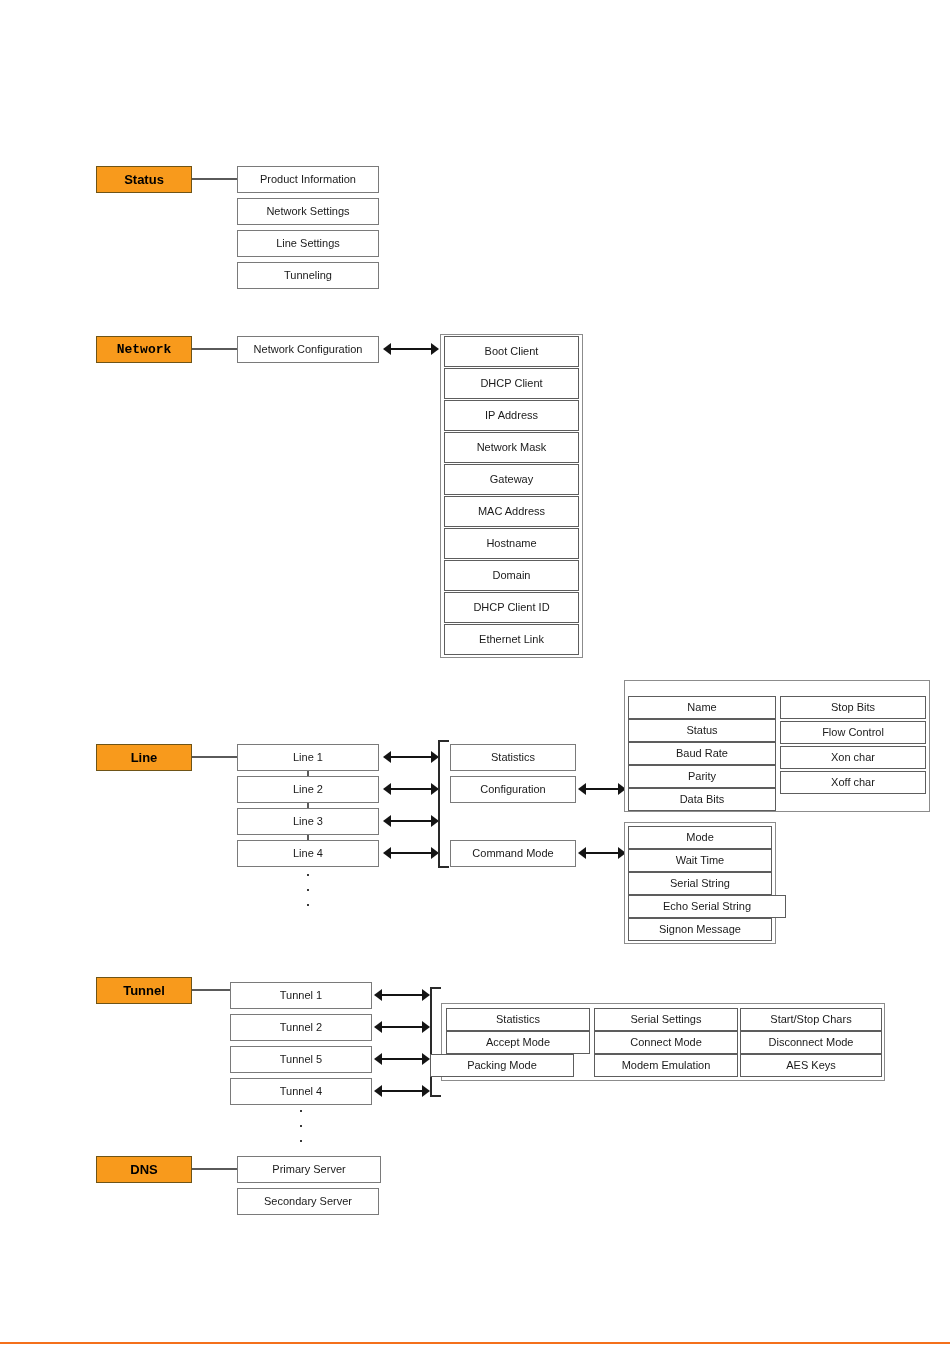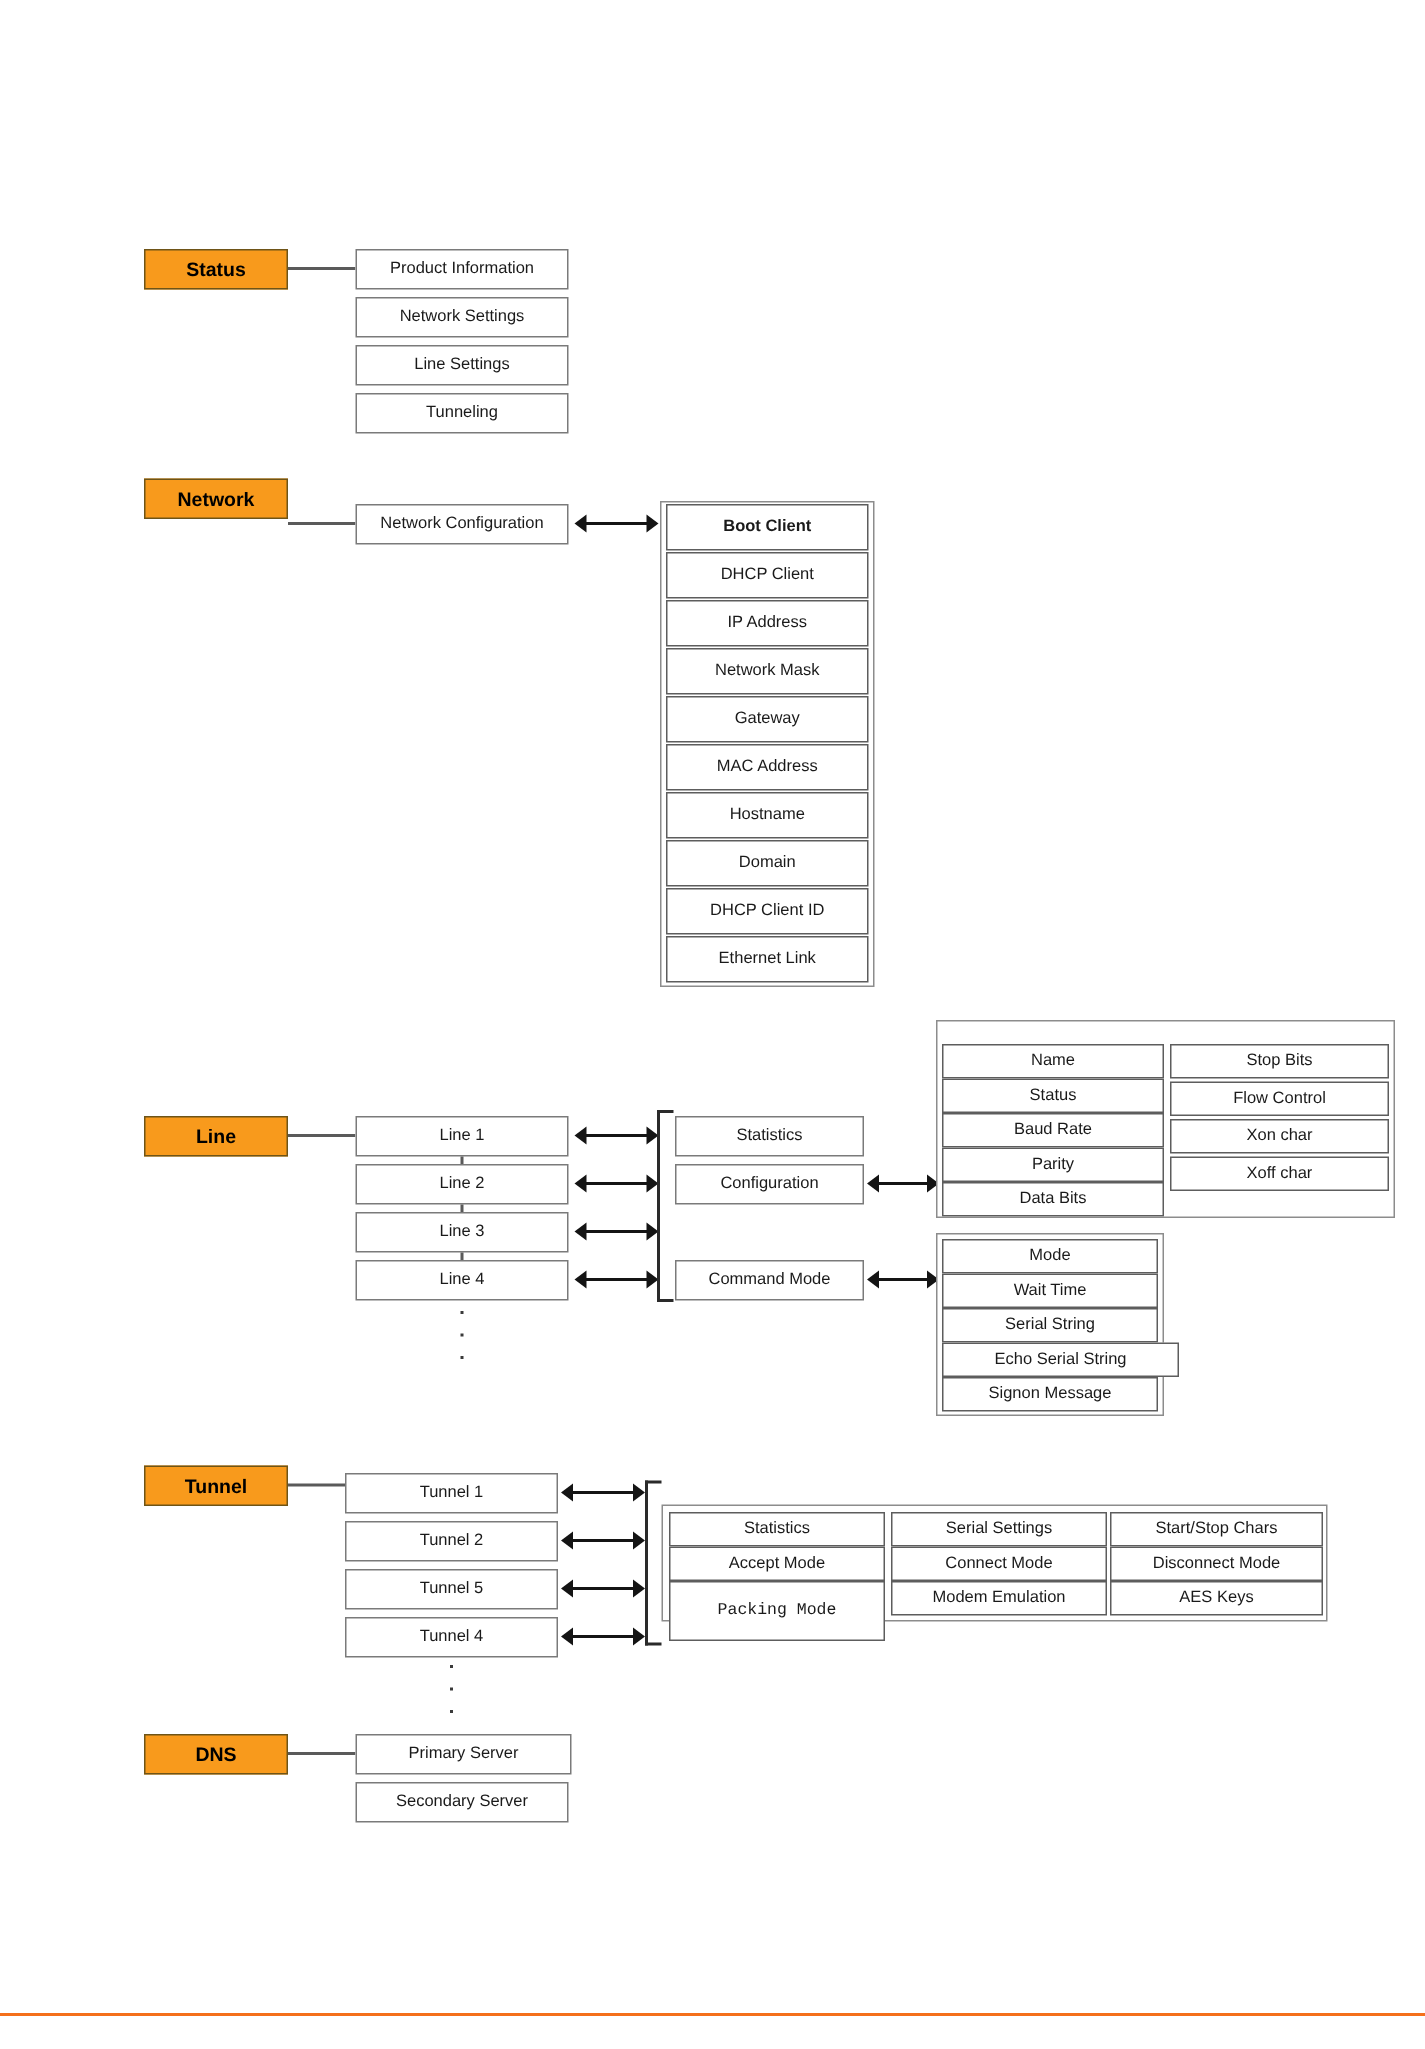--- a/index.html
+++ b/index.html
@@ -152,35 +152,35 @@
 
     <div class="hline" style="left:192px; top:178px; width:45px;"></div>
 
     <div class="node" style="left:237px; top:166px; width:142px; height:27px;">Product Information</div>
     <div class="node" style="left:237px; top:198px; width:142px; height:27px;">Network Settings</div>
     <div class="node" style="left:237px; top:230px; width:142px; height:27px;">Line Settings</div>
     <div class="node" style="left:237px; top:262px; width:142px; height:27px;">Tunneling</div>
   </div>
 
   <div>
-    <div class="node cat" style="left:96px; top:319px; width:96px; height:27px;">Network</div>
+    <div class="node cat" style="left:96px; top:336px; width:96px; height:27px;font-family:Liberation Mono, monospace;">Network</div>
 
     <div class="hline" style="left:192px; top:348px; width:45px;"></div>
 
     <div class="node" style="left:237px; top:336px; width:142px; height:27px;">Network Configuration</div>
 
     <div class="darrow" style="left:383px; top:343px; width:56px;">
       <span class="head left"></span>
       <span class="shaft"></span>
       <span class="head right"></span>
     </div>
 
     <div class="frame" style="left:440px; top:334px; width:143px; height:324px;"></div>
 
-    <div class="node dark" style="left:444px; top:336px; width:135px; height:31px;font-weight:bold;">Boot Client</div>
+    <div class="node dark" style="left:444px; top:336px; width:135px; height:31px;">Boot Client</div>
     <div class="node dark" style="left:444px; top:368px; width:135px; height:31px;">DHCP Client</div>
     <div class="node dark" style="left:444px; top:400px; width:135px; height:31px;">IP Address</div>
     <div class="node dark" style="left:444px; top:432px; width:135px; height:31px;">Network Mask</div>
     <div class="node dark" style="left:444px; top:464px; width:135px; height:31px;">Gateway</div>
     <div class="node dark" style="left:444px; top:496px; width:135px; height:31px;">MAC Address</div>
     <div class="node dark" style="left:444px; top:528px; width:135px; height:31px;">Hostname</div>
     <div class="node dark" style="left:444px; top:560px; width:135px; height:31px;">Domain</div>
     <div class="node dark" style="left:444px; top:592px; width:135px; height:31px;">DHCP Client ID</div>
     <div class="node dark" style="left:444px; top:624px; width:135px; height:31px;">Ethernet Link</div>
   </div>
@@ -315,21 +315,21 @@
     <div class="frame" style="left:441px; top:1003px; width:444px; height:78px;"></div>
 
     <div class="node dark" style="left:446px; top:1008px; width:144px; height:23px;">Statistics</div>
     <div class="node dark" style="left:594px; top:1008px; width:144px; height:23px;">Serial Settings</div>
     <div class="node dark" style="left:740px; top:1008px; width:142px; height:23px;">Start/Stop Chars</div>
 
     <div class="node dark" style="left:446px; top:1031px; width:144px; height:23px;">Accept Mode</div>
     <div class="node dark" style="left:594px; top:1031px; width:144px; height:23px;">Connect Mode</div>
     <div class="node dark" style="left:740px; top:1031px; width:142px; height:23px;">Disconnect Mode</div>
 
-    <div class="node dark" style="left:446px; top:1054px; width:144px; height:40px;font-family:Liberation Mono, monospace;">Packing Mode</div>
+    <div class="node dark" style="left:430px; top:1054px; width:144px; height:23px;">Packing Mode</div>
     <div class="node dark" style="left:594px; top:1054px; width:144px; height:23px;">Modem Emulation</div>
     <div class="node dark" style="left:740px; top:1054px; width:142px; height:23px;">AES Keys</div>
   </div>
 
   <div>
     <div class="node cat" style="left:96px; top:1156px; width:96px; height:27px;">DNS</div>
 
     <div class="hline" style="left:192px; top:1168px; width:45px;"></div>
 
     <div class="node" style="left:237px; top:1156px; width:144px; height:27px;">Primary Server</div>

